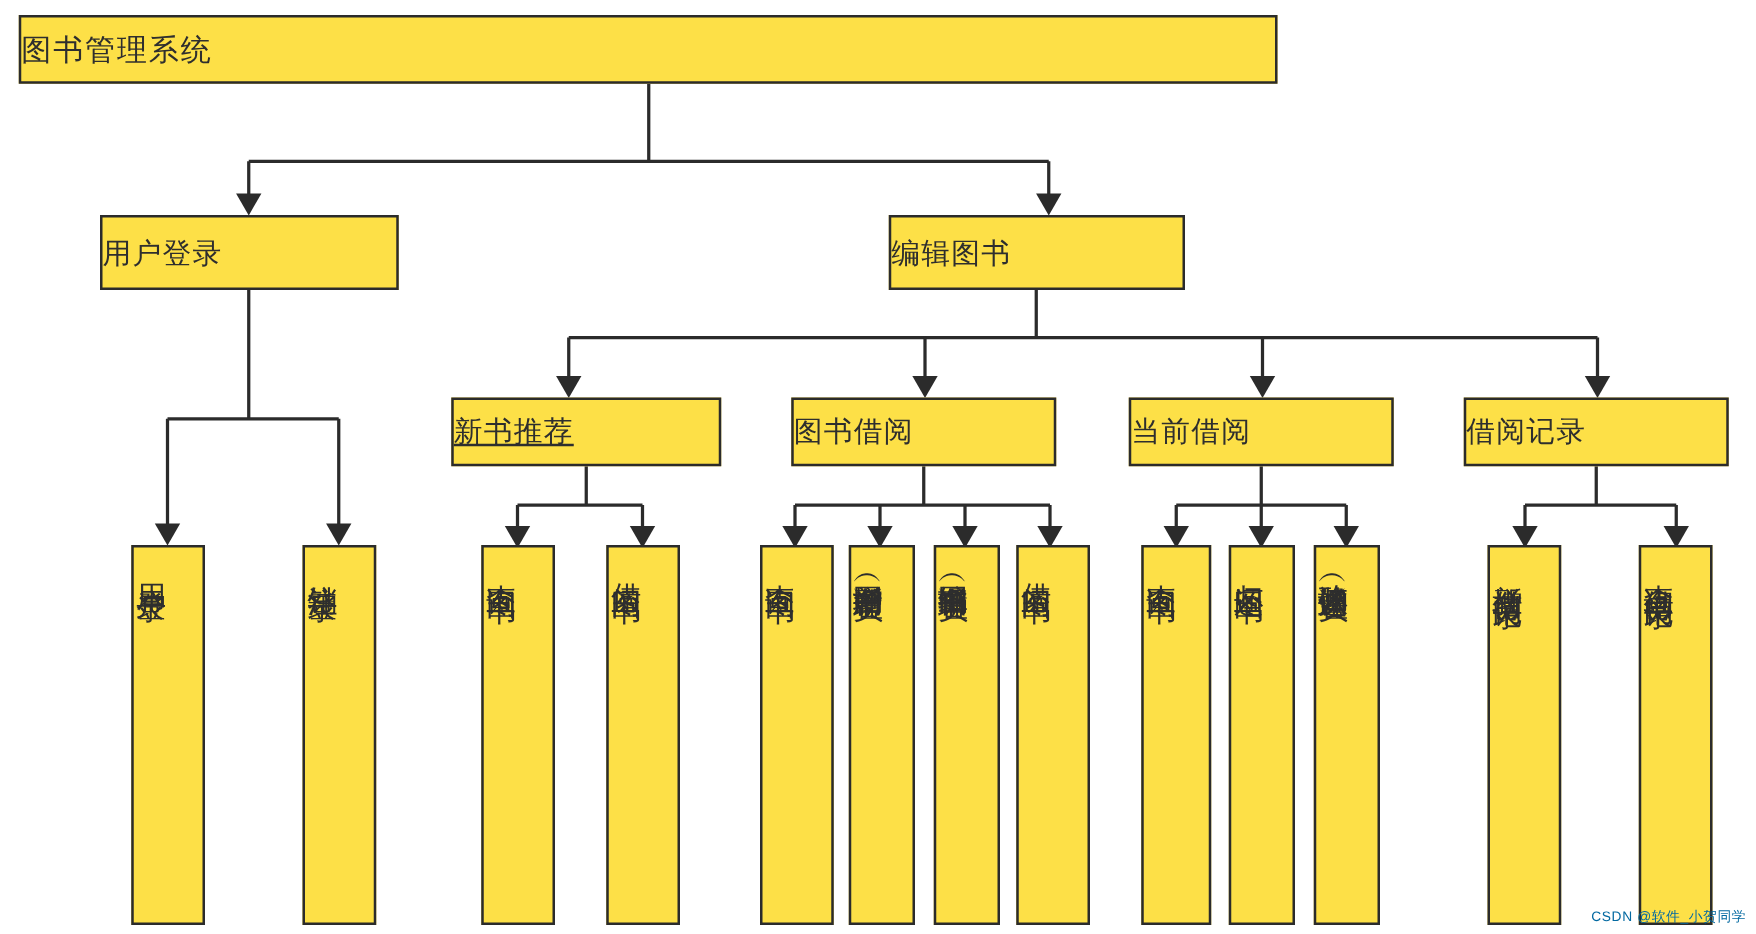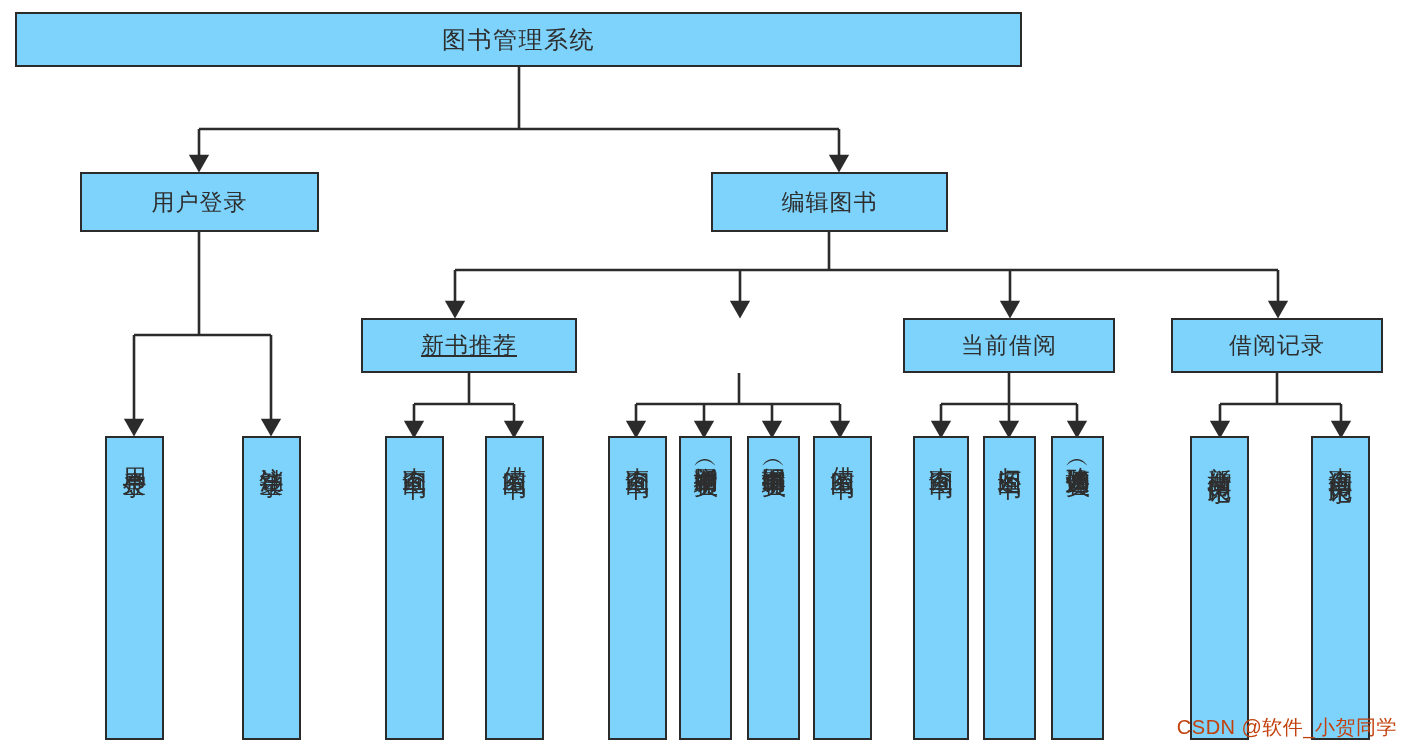--- a/index.html
+++ b/index.html
@@ -22,24 +22,23 @@
     left: 0;
     top: 0;
     width: 1405px;
     height: 747px;
     pointer-events: none;
   }
   .node {
     position: absolute;
     box-sizing: border-box;
     border: 2.5px solid #2b2b2b;
-    background: #7dd3fc;
+    background: #fde047;
     display: flex;
     align-items: center;
-    justify-content: center;
     color: #2e2e2e;
   }
   .node.h {
     font-size: 23px;
     letter-spacing: 1px;
   }
   .node.root {
     font-size: 24px;
     letter-spacing: 1.5px;
   }
@@ -57,22 +56,22 @@
     color: #2e2e2e;
   }
   .node.v.tall .vtext {
     letter-spacing: 1px;
     line-height: 1.02;
   }
   .watermark {
     position: absolute;
     right: 8px;
     bottom: 6px;
-    font-size: 20px;
-    color: #c2410c;
+    font-size: 11px;
+    color: #0369a1;
     letter-spacing: 0.5px;
     white-space: nowrap;
   }
 </style>
 </head>
 <body>
 
 <div id="canvas">
 
   <svg id="wires" viewBox="0 0 1405 747" xmlns="http://www.w3.org/2000/svg">
@@ -133,20 +132,23 @@
   <div class="node h" style="left:80px; top:172px; width:239px; height:60px;">
     <span>用户登录</span>
   </div>
   <div class="node h" style="left:711px; top:172px; width:237px; height:60px;">
     <span>编辑图书</span>
   </div>
 
   <div class="node h" style="left:361px; top:318px; width:216px; height:55px;text-decoration:underline;">
     <span>新书推荐</span>
   </div>
+  <div class="node h" style="left:633px; top:318px; width:212px; height:55px;">
+    <span>图书借阅</span>
+  </div>
   <div class="node h" style="left:1171px; top:318px; width:212px; height:55px;">
     <span>借阅记录</span>
   </div>
   <div class="node h" style="left:903px; top:318px; width:212px; height:55px;">
     <span>当前借阅</span>
   </div>
 
   <div class="node v" style="left:105px; top:436px; width:59px; height:304px;">
     <span class="vtext">用户登录</span>
   </div>

